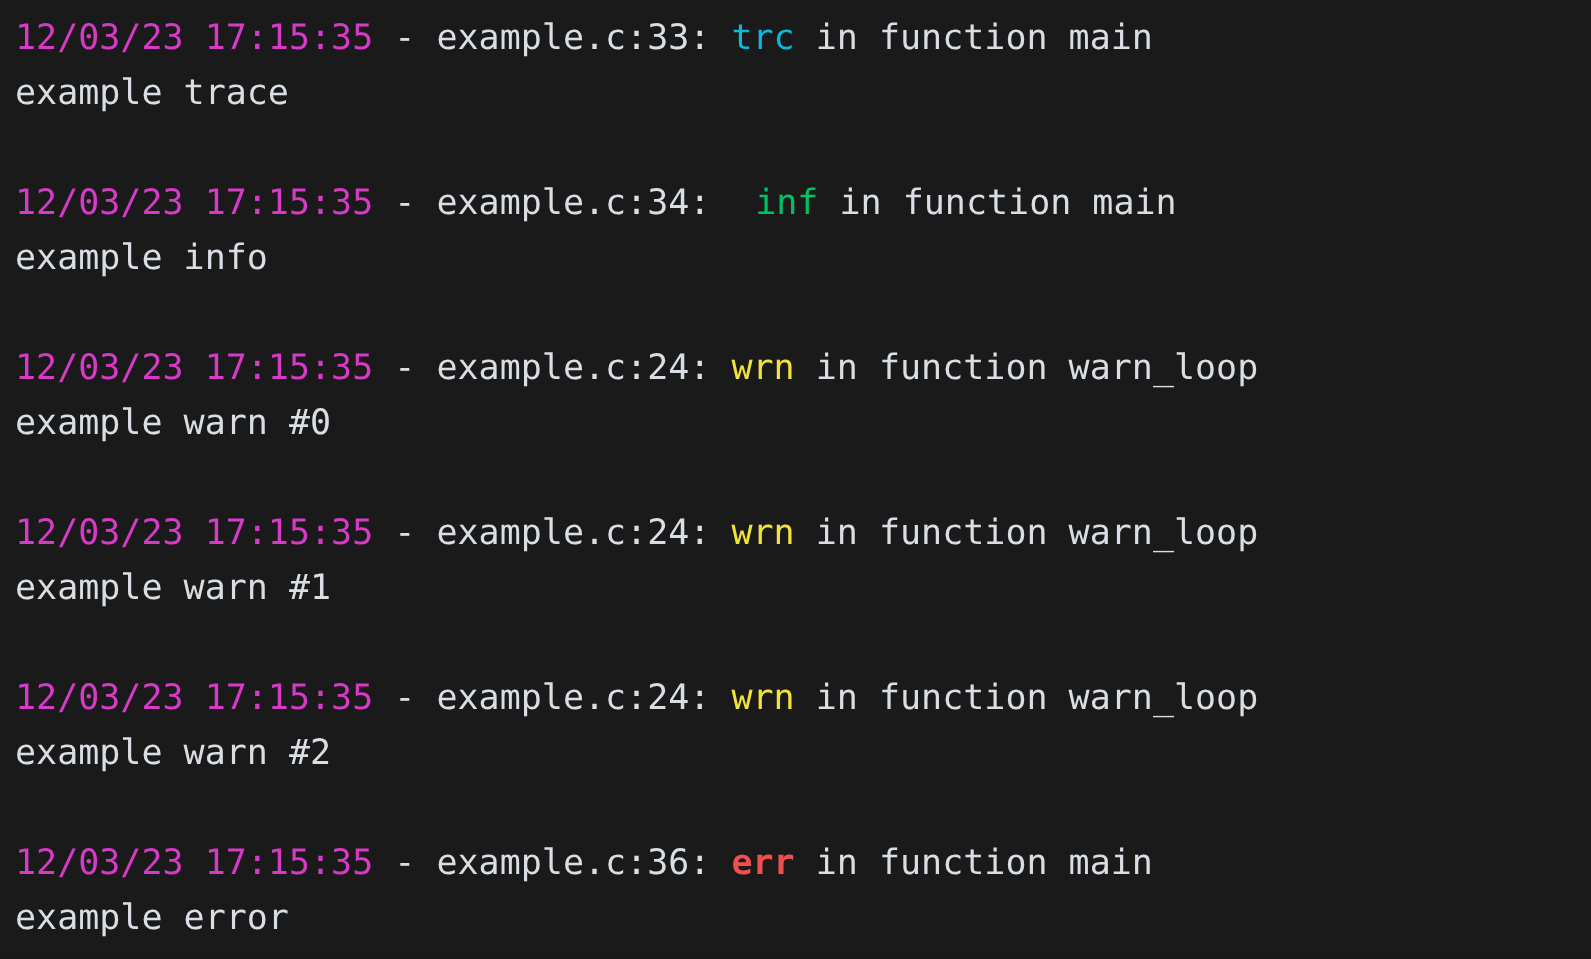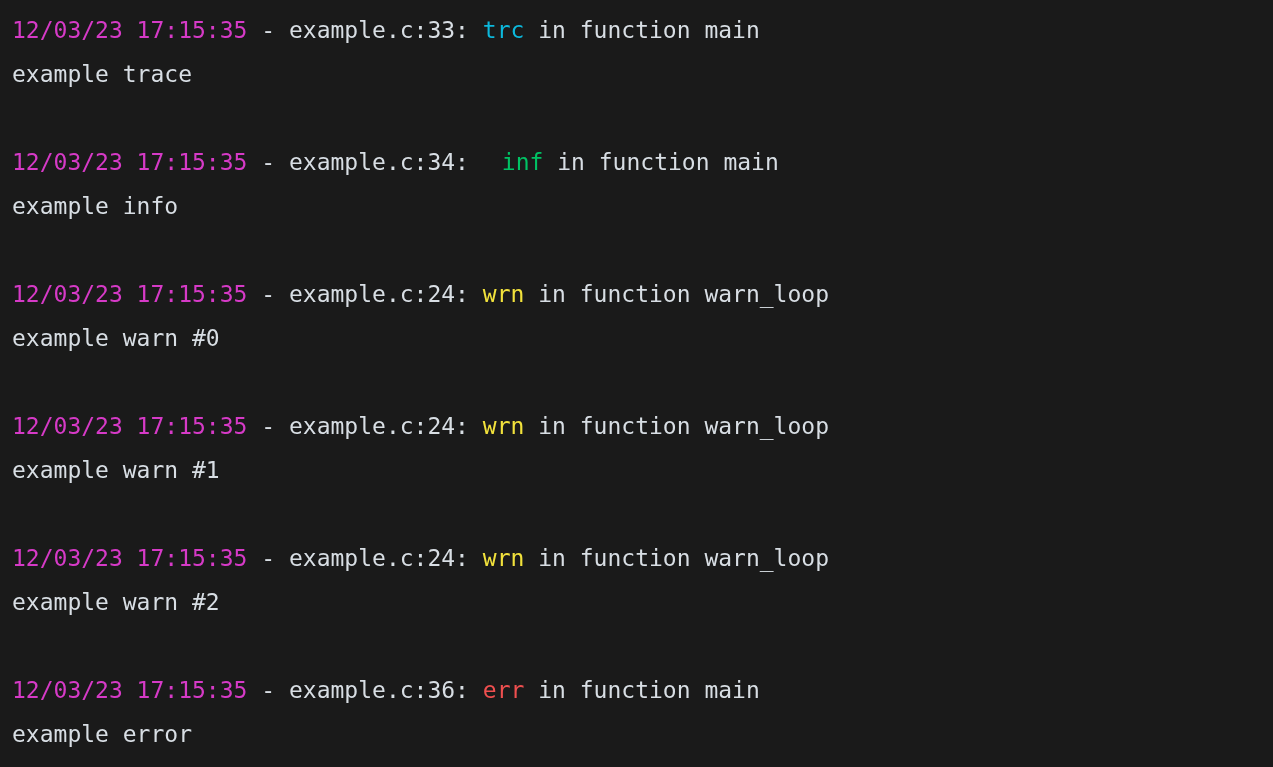--- a/index.html
+++ b/index.html
@@ -9,21 +9,21 @@
     background: #1a1a1a;
     width: 1273px;
     height: 767px;
     overflow: hidden;
   }
   #terminal {
     width: 1273px;
     height: 683px;
     background: #1a1a1a;
     font-family: "DejaVu Sans Mono", "Liberation Mono", monospace;
-    font-size: 23px;
+    font-size: 28px;
     line-height: 44px;
     color: #d8dee4;
     padding: 8px 0 8px 12px;
     box-sizing: border-box;
     white-space: pre;
     letter-spacing: 0px;
   }
   .log-entry {
     display: block;
   }
@@ -37,18 +37,18 @@
     height: 44px;
   }
   .ts       { color: #d63ac7; }
   .sep      { color: #d8dee4; }
   .loc      { color: #d8dee4; }
   .fnpart   { color: #d8dee4; }
   .msg      { color: #d8dee4; text-align: center; }
   .lvl-trc  { color: #0cb8dc; }
   .lvl-inf  { color: #00c264; margin-left: 19px; }
   .lvl-wrn  { color: #f2e23c; }
-  .lvl-err  { color: #ef4f4f; }
+  .lvl-err  { color: #ef4f4f; font-weight: bold; }
 </style>
 </head>
 <body>
 
 <div id="terminal" style="background: rgb(26, 26, 26); color: rgb(216, 222, 228);"><div class="log-entry"><div class="log-line"><span class="ts" style="color: rgb(214, 58, 199);">12/03/23 17:15:35</span><span class="sep" style="color: rgb(216, 222, 228);"> - </span><span class="loc" style="color: rgb(216, 222, 228);">example.c:33: </span><span class="lvl-trc" style="color: rgb(12, 184, 220);">trc</span><span class="fnpart" style="color: rgb(216, 222, 228);"> in function main</span></div><div class="log-line"><span class="msg" style="color: rgb(216, 222, 228);">example trace</span></div></div><div class="log-spacer"></div><div class="log-entry"><div class="log-line"><span class="ts" style="color: rgb(214, 58, 199);">12/03/23 17:15:35</span><span class="sep" style="color: rgb(216, 222, 228);"> - </span><span class="loc" style="color: rgb(216, 222, 228);">example.c:34: </span><span class="lvl-inf" style="color: rgb(0, 194, 100);">inf</span><span class="fnpart" style="color: rgb(216, 222, 228);"> in function main</span></div><div class="log-line"><span class="msg" style="color: rgb(216, 222, 228);">example info</span></div></div><div class="log-spacer"></div><div class="log-entry"><div class="log-line"><span class="ts" style="color: rgb(214, 58, 199);">12/03/23 17:15:35</span><span class="sep" style="color: rgb(216, 222, 228);"> - </span><span class="loc" style="color: rgb(216, 222, 228);">example.c:24: </span><span class="lvl-wrn" style="color: rgb(242, 226, 60);">wrn</span><span class="fnpart" style="color: rgb(216, 222, 228);"> in function warn_loop</span></div><div class="log-line"><span class="msg" style="color: rgb(216, 222, 228);">example warn #0</span></div></div><div class="log-spacer"></div><div class="log-entry"><div class="log-line"><span class="ts" style="color: rgb(214, 58, 199);">12/03/23 17:15:35</span><span class="sep" style="color: rgb(216, 222, 228);"> - </span><span class="loc" style="color: rgb(216, 222, 228);">example.c:24: </span><span class="lvl-wrn" style="color: rgb(242, 226, 60);">wrn</span><span class="fnpart" style="color: rgb(216, 222, 228);"> in function warn_loop</span></div><div class="log-line"><span class="msg" style="color: rgb(216, 222, 228);">example warn #1</span></div></div><div class="log-spacer"></div><div class="log-entry"><div class="log-line"><span class="ts" style="color: rgb(214, 58, 199);">12/03/23 17:15:35</span><span class="sep" style="color: rgb(216, 222, 228);"> - </span><span class="loc" style="color: rgb(216, 222, 228);">example.c:24: </span><span class="lvl-wrn" style="color: rgb(242, 226, 60);">wrn</span><span class="fnpart" style="color: rgb(216, 222, 228);"> in function warn_loop</span></div><div class="log-line"><span class="msg" style="color: rgb(216, 222, 228);">example warn #2</span></div></div><div class="log-spacer"></div><div class="log-entry"><div class="log-line"><span class="ts" style="color: rgb(214, 58, 199);">12/03/23 17:15:35</span><span class="sep" style="color: rgb(216, 222, 228);"> - </span><span class="loc" style="color: rgb(216, 222, 228);">example.c:36: </span><span class="lvl-err" style="color: rgb(239, 79, 79);">err</span><span class="fnpart" style="color: rgb(216, 222, 228);"> in function main</span></div><div class="log-line"><span class="msg" style="color: rgb(216, 222, 228);">example error</span></div></div></div>
 
 </body></html>

